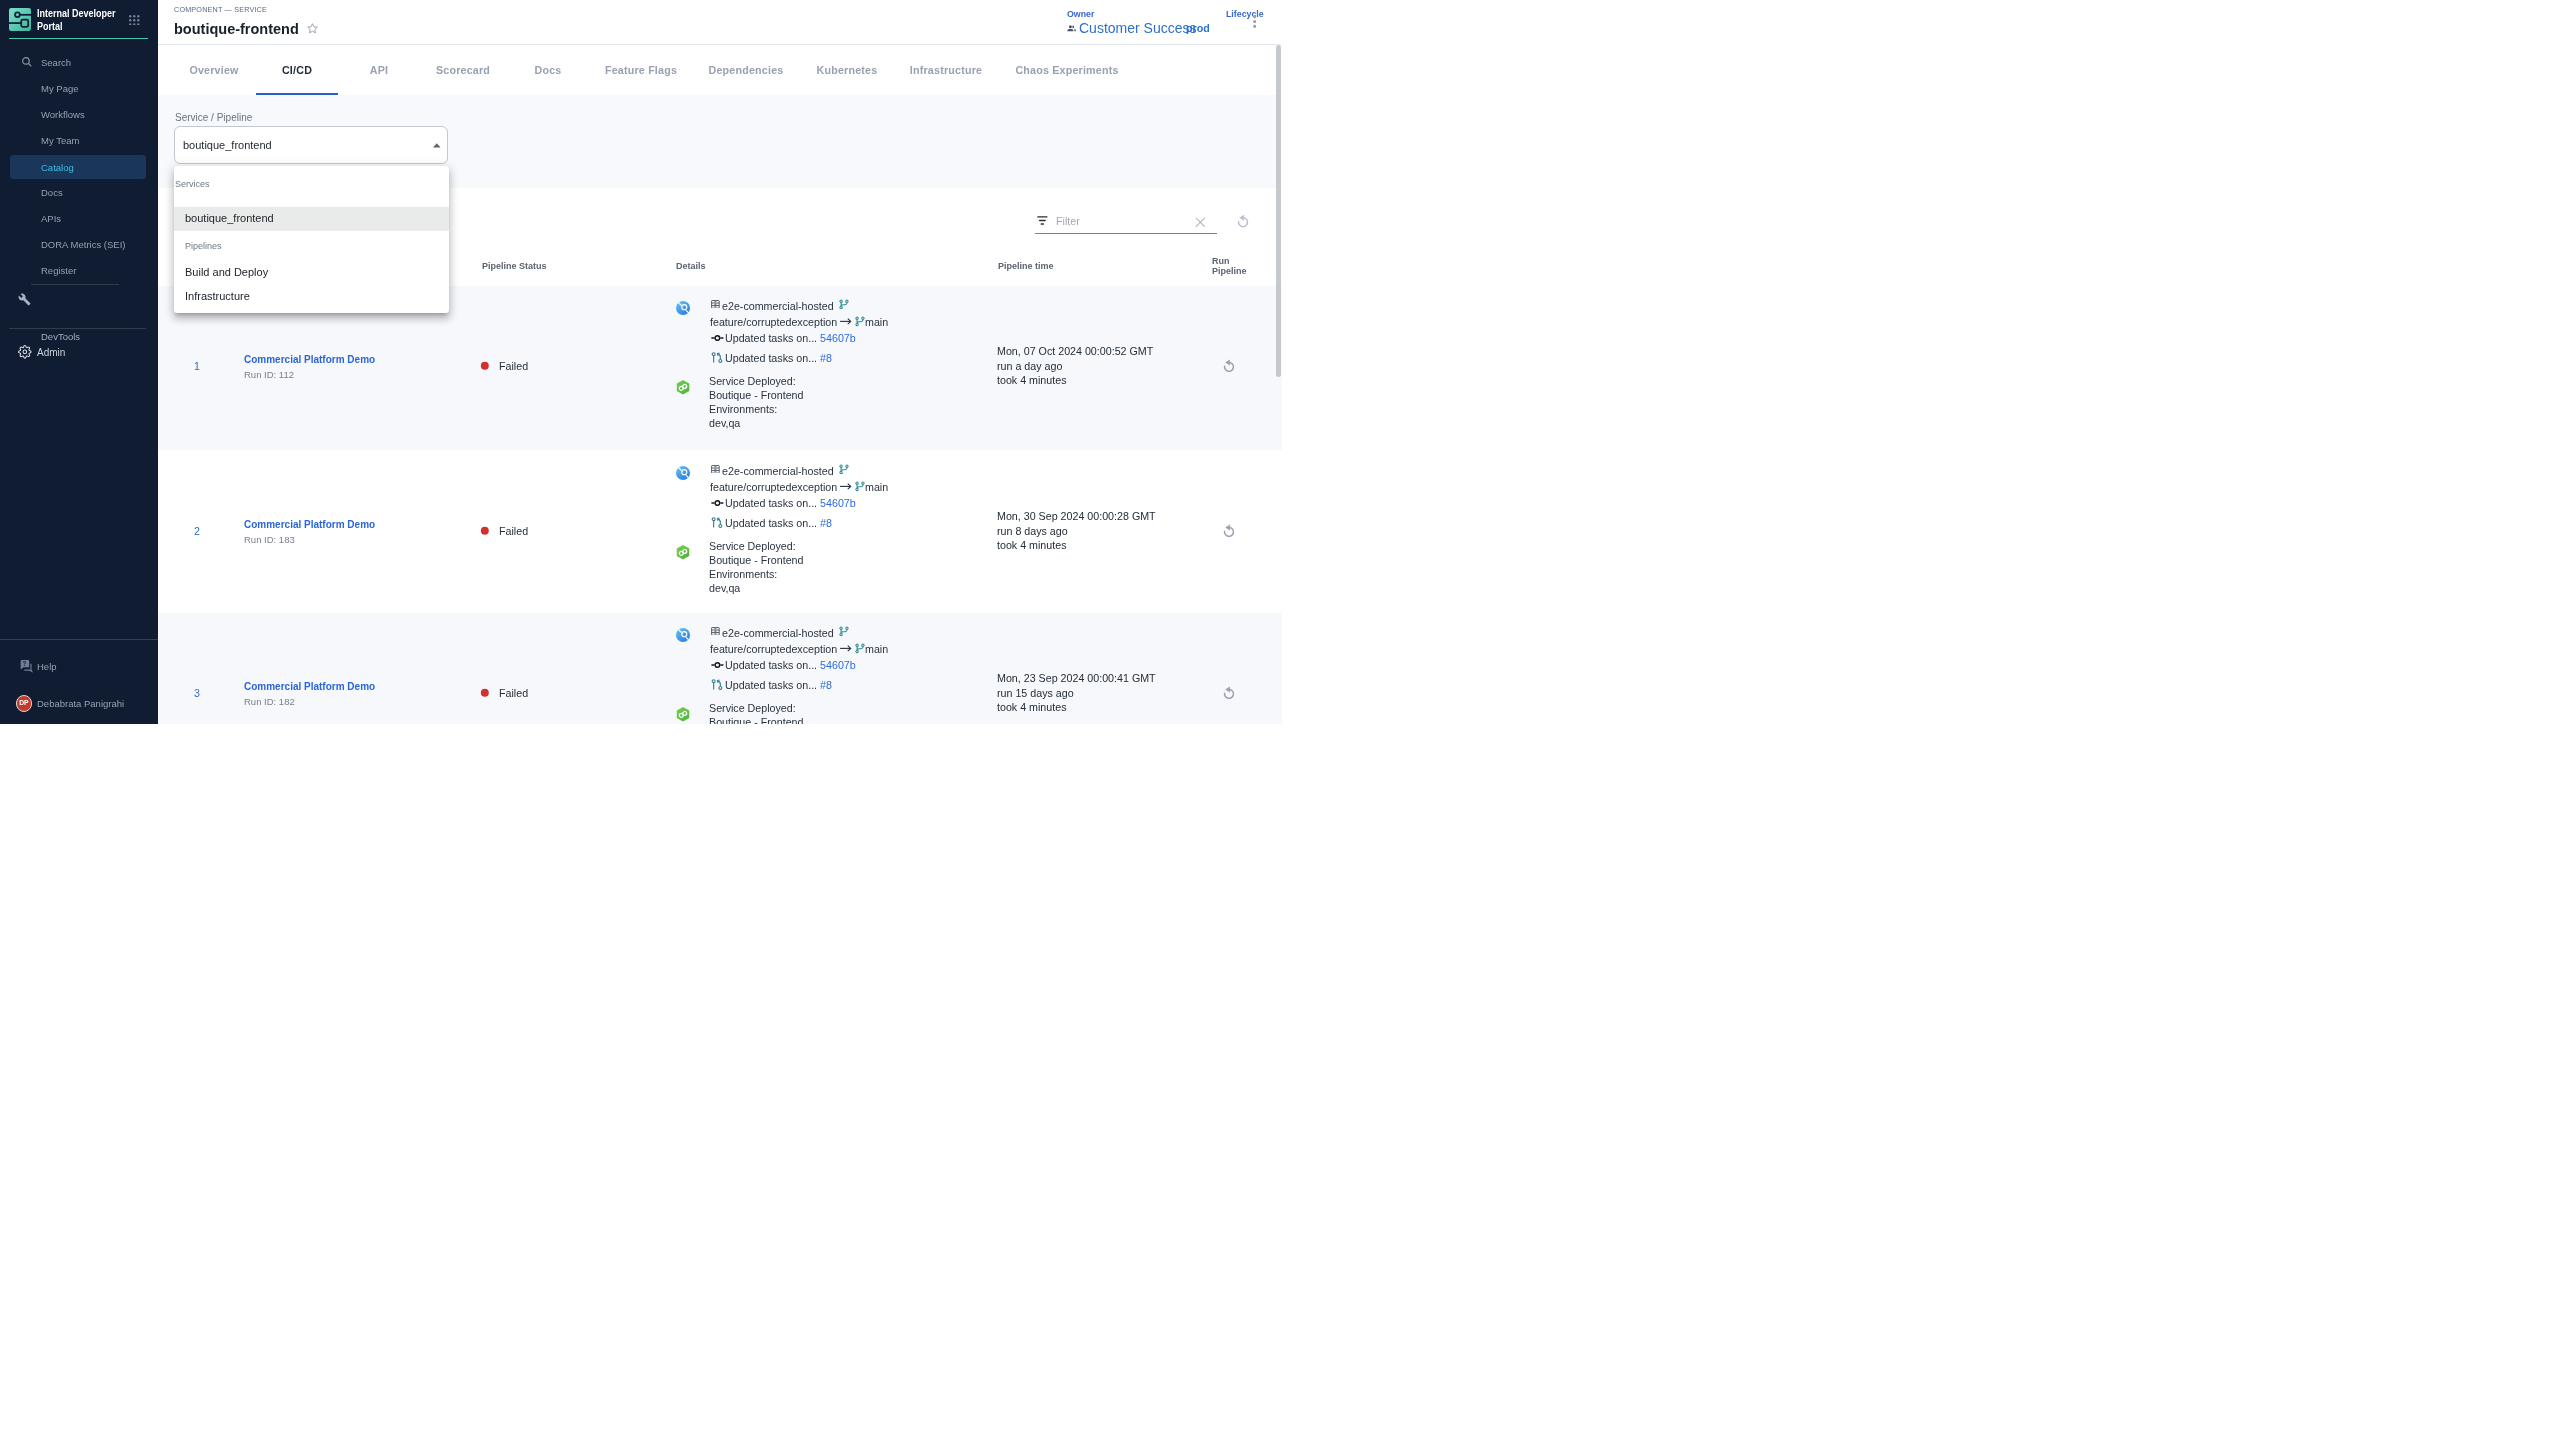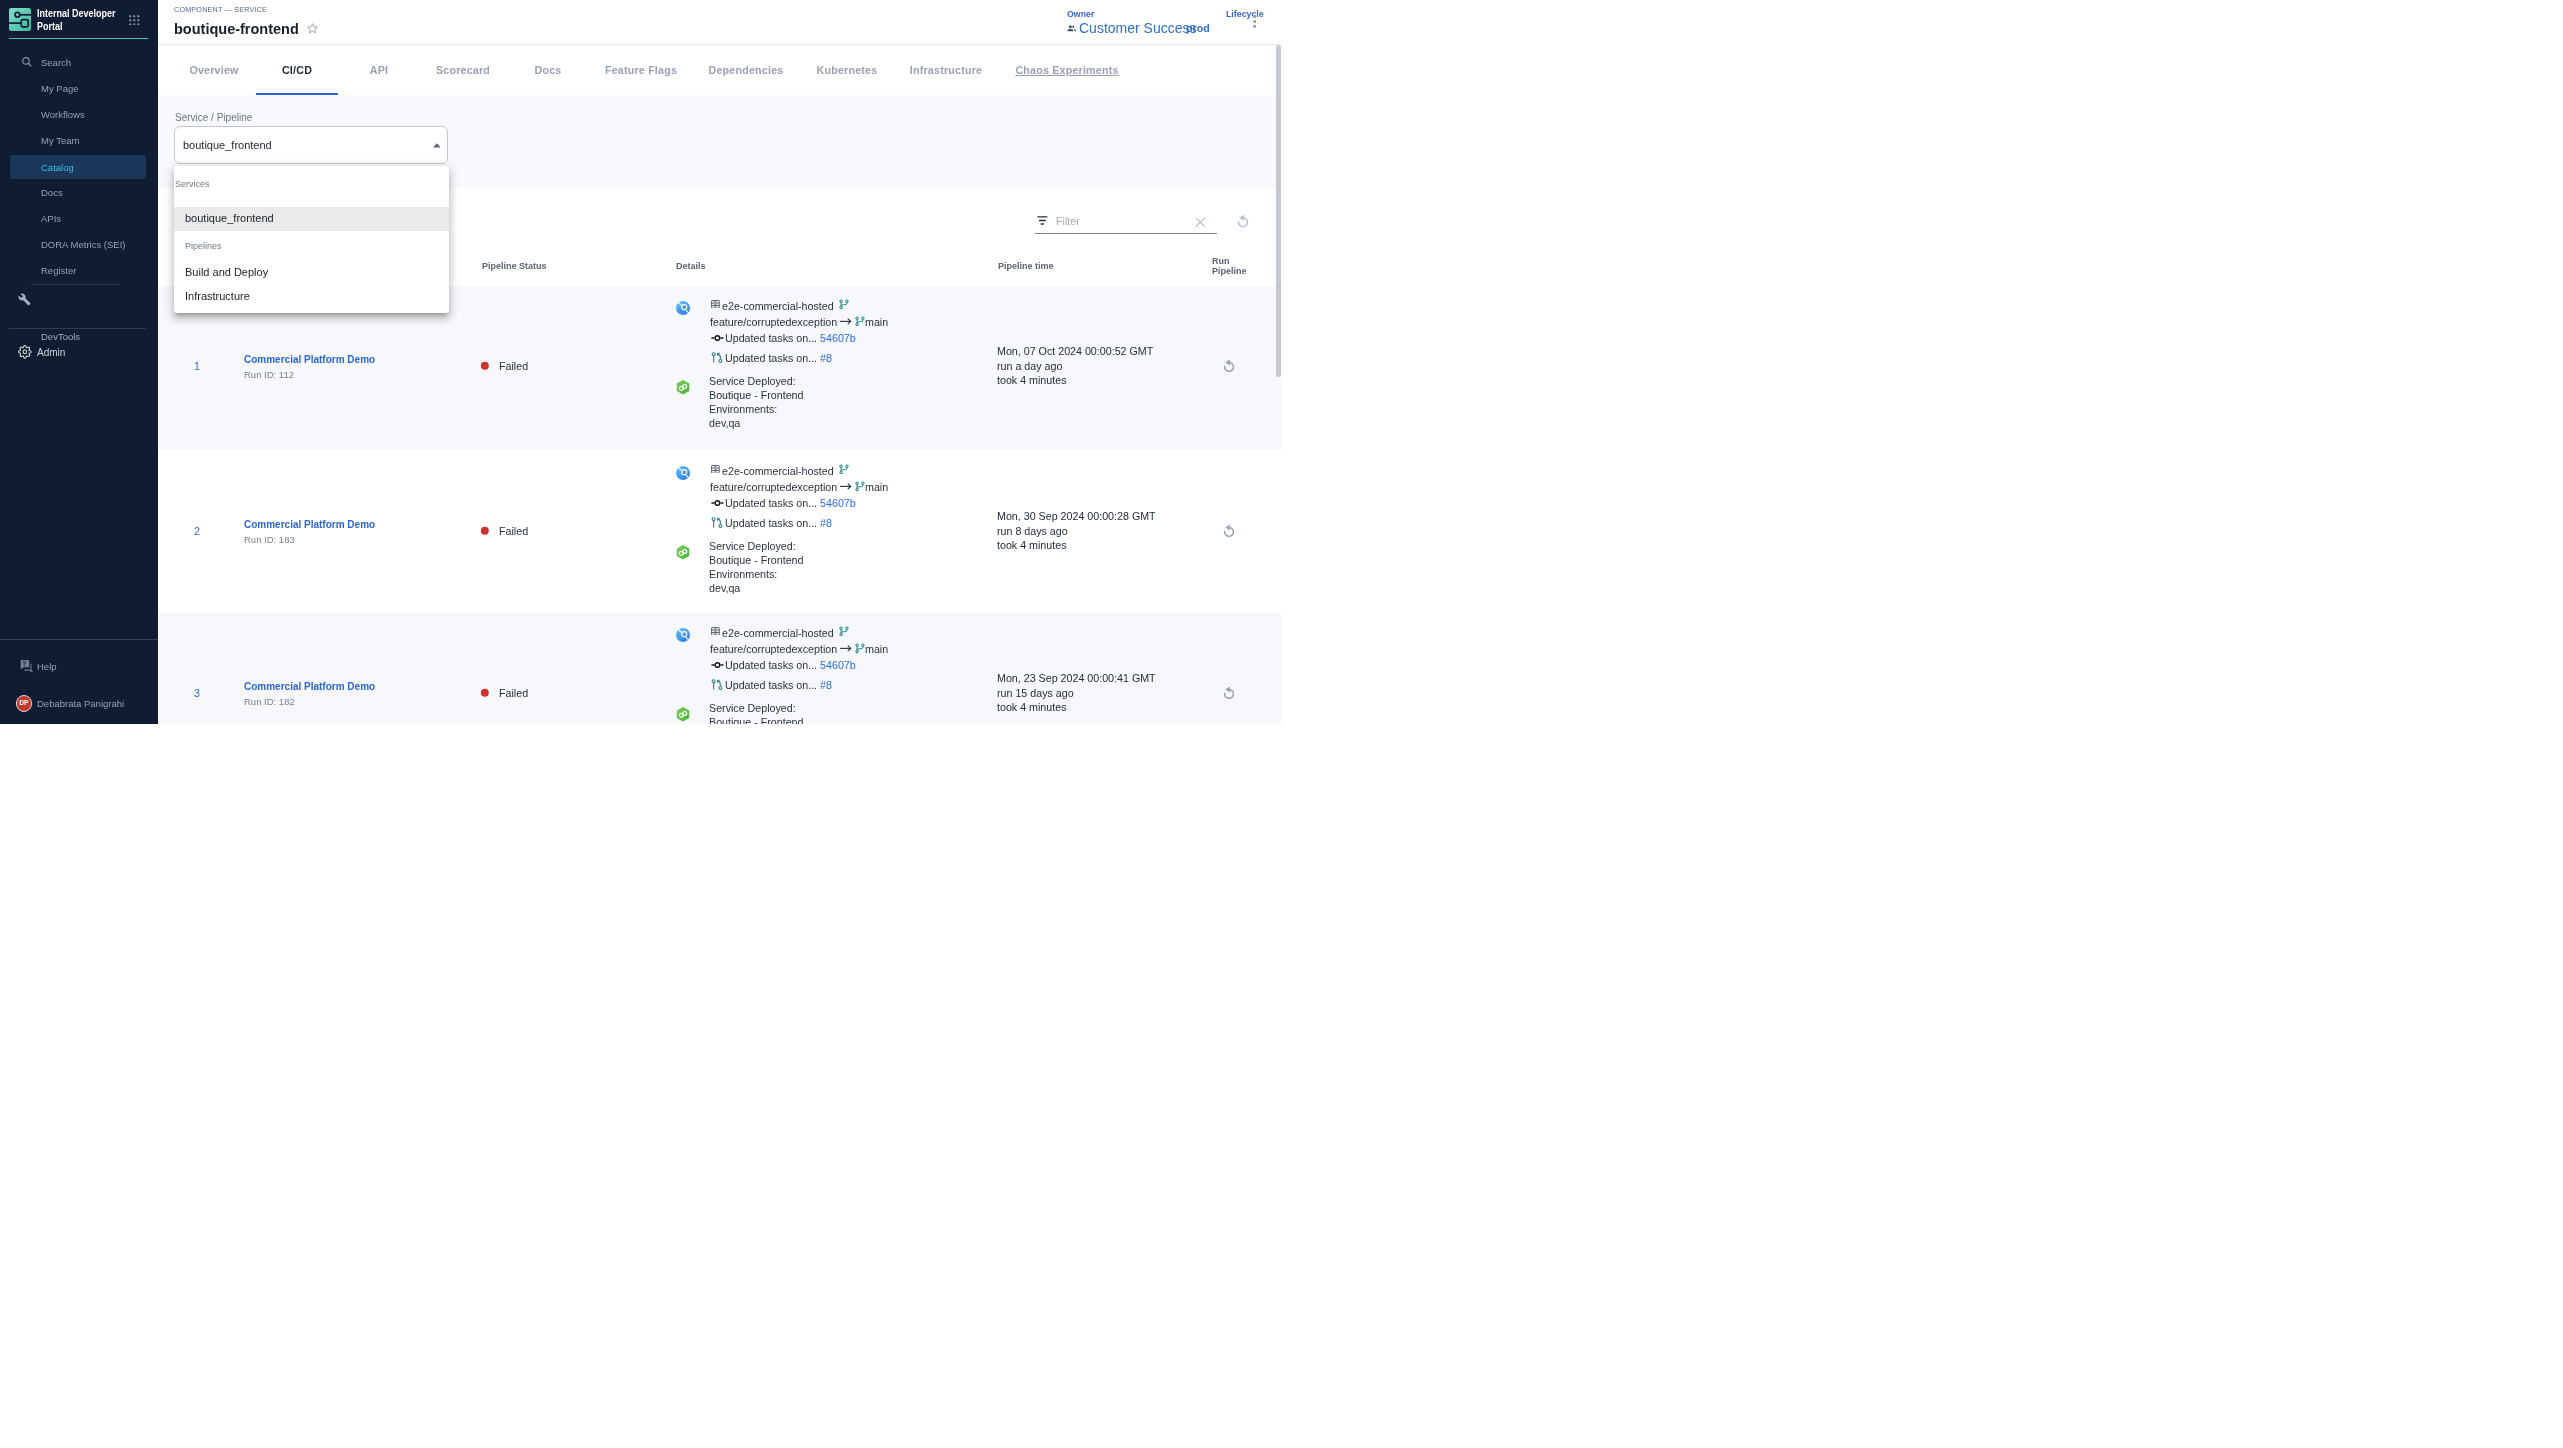--- a/index.html
+++ b/index.html
@@ -116,21 +116,21 @@
   <div id="tabbar"></div>
   <div class="tab" style="left:214px;">Overview</div>
   <div class="tab" style="left:297px; color:#222b38;">CI/CD</div>
   <div class="tab" style="left:379px;">API</div>
   <div class="tab" style="left:463px;">Scorecard</div>
   <div class="tab" style="left:548px;">Docs</div>
   <div class="tab" style="left:641px;">Feature Flags</div>
   <div class="tab" style="left:746px;">Dependencies</div>
   <div class="tab" style="left:847px;">Kubernetes</div>
   <div class="tab" style="left:946px;">Infrastructure</div>
-  <div class="tab" style="left:1067px;text-decoration:underline;">Chaos Experiments</div>
+  <div class="tab" style="left:1067px;">Chaos Experiments</div>
   <div class="abs" style="left:256px; top:93px; width:82px; height:1.9px; background:#2b5ed5;"></div>
 
   <div id="graybar"></div>
   <div class="abs cv" style="left:175px; top:117px; font-size:10px; color:#6a7380;">Service / Pipeline</div>
   <div class="abs" style="left:174px; top:126px; width:274px; height:38px; background:#fff; border:0.8px solid #c2c8d1; border-radius:6px;"></div>
   <div class="abs cv" style="left:183px; top:145px; font-size:11px; color:#252b33;">boutique_frontend</div>
   <svg class="abs" style="left:433px; top:143px;" width="7.6" height="4.7" viewBox="0 0 12 7" fill="#5d656f">
     <path d="M6 0l6 7H0z"></path>
   </svg>
 

